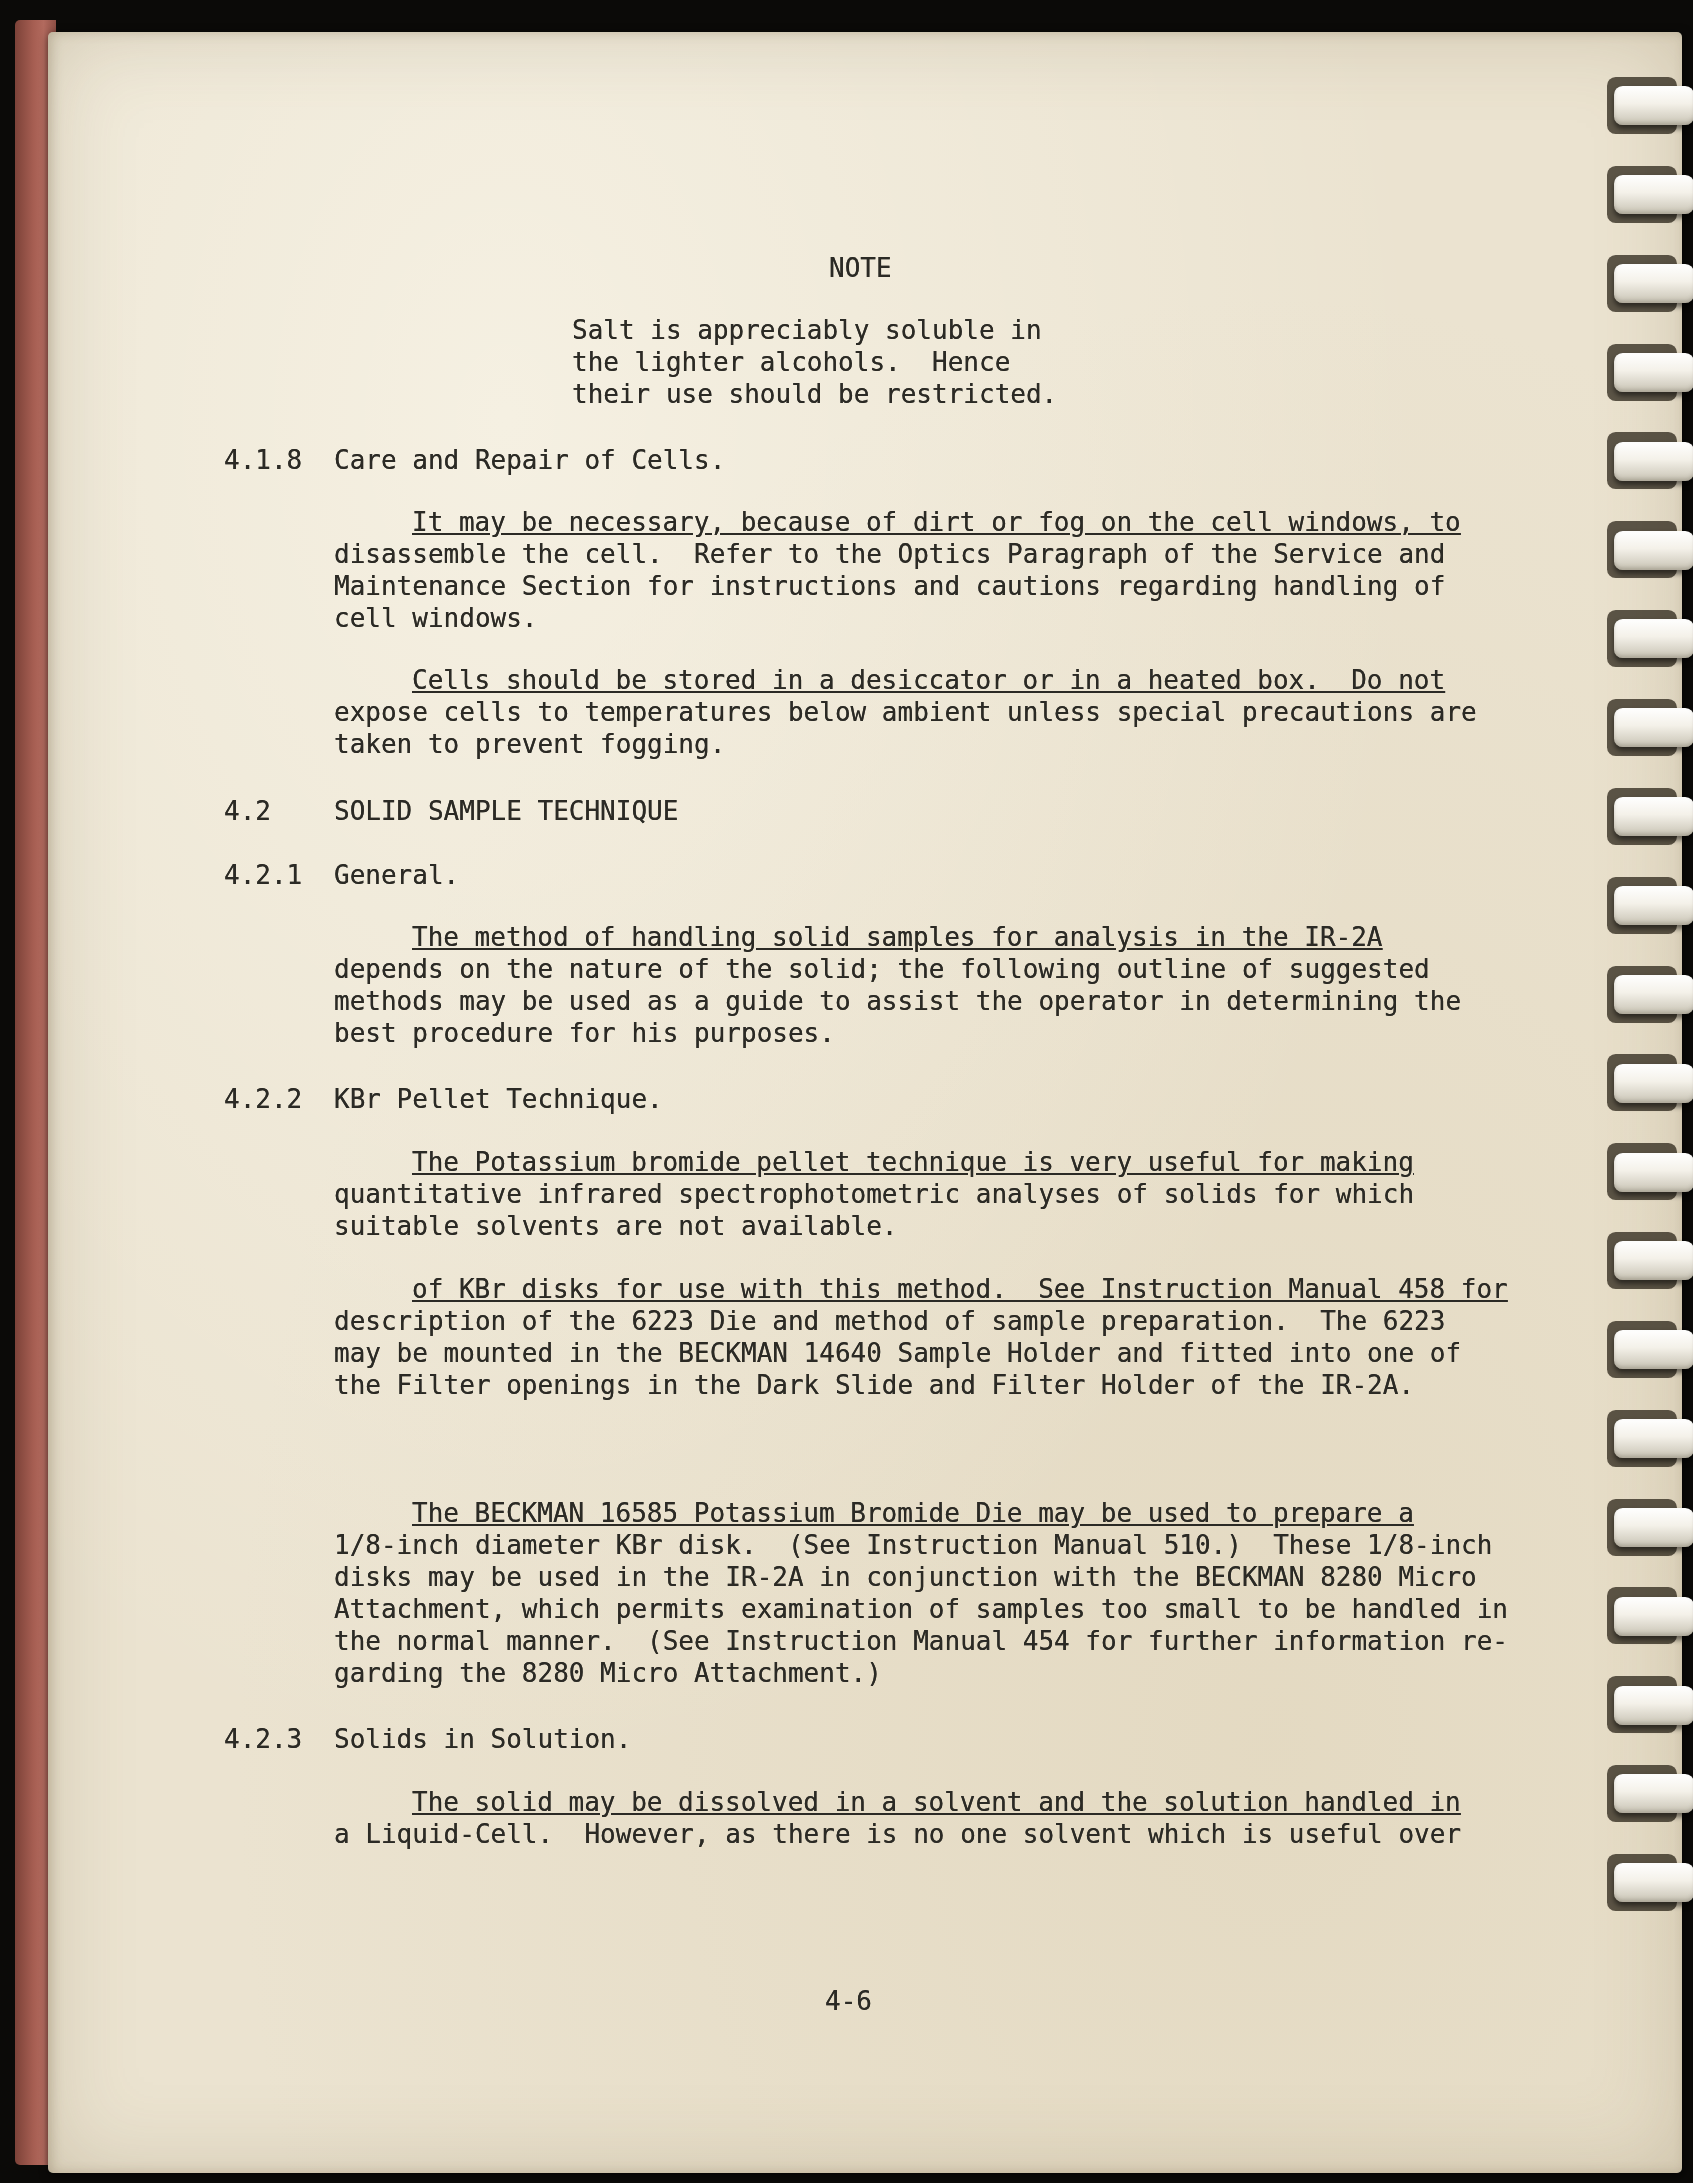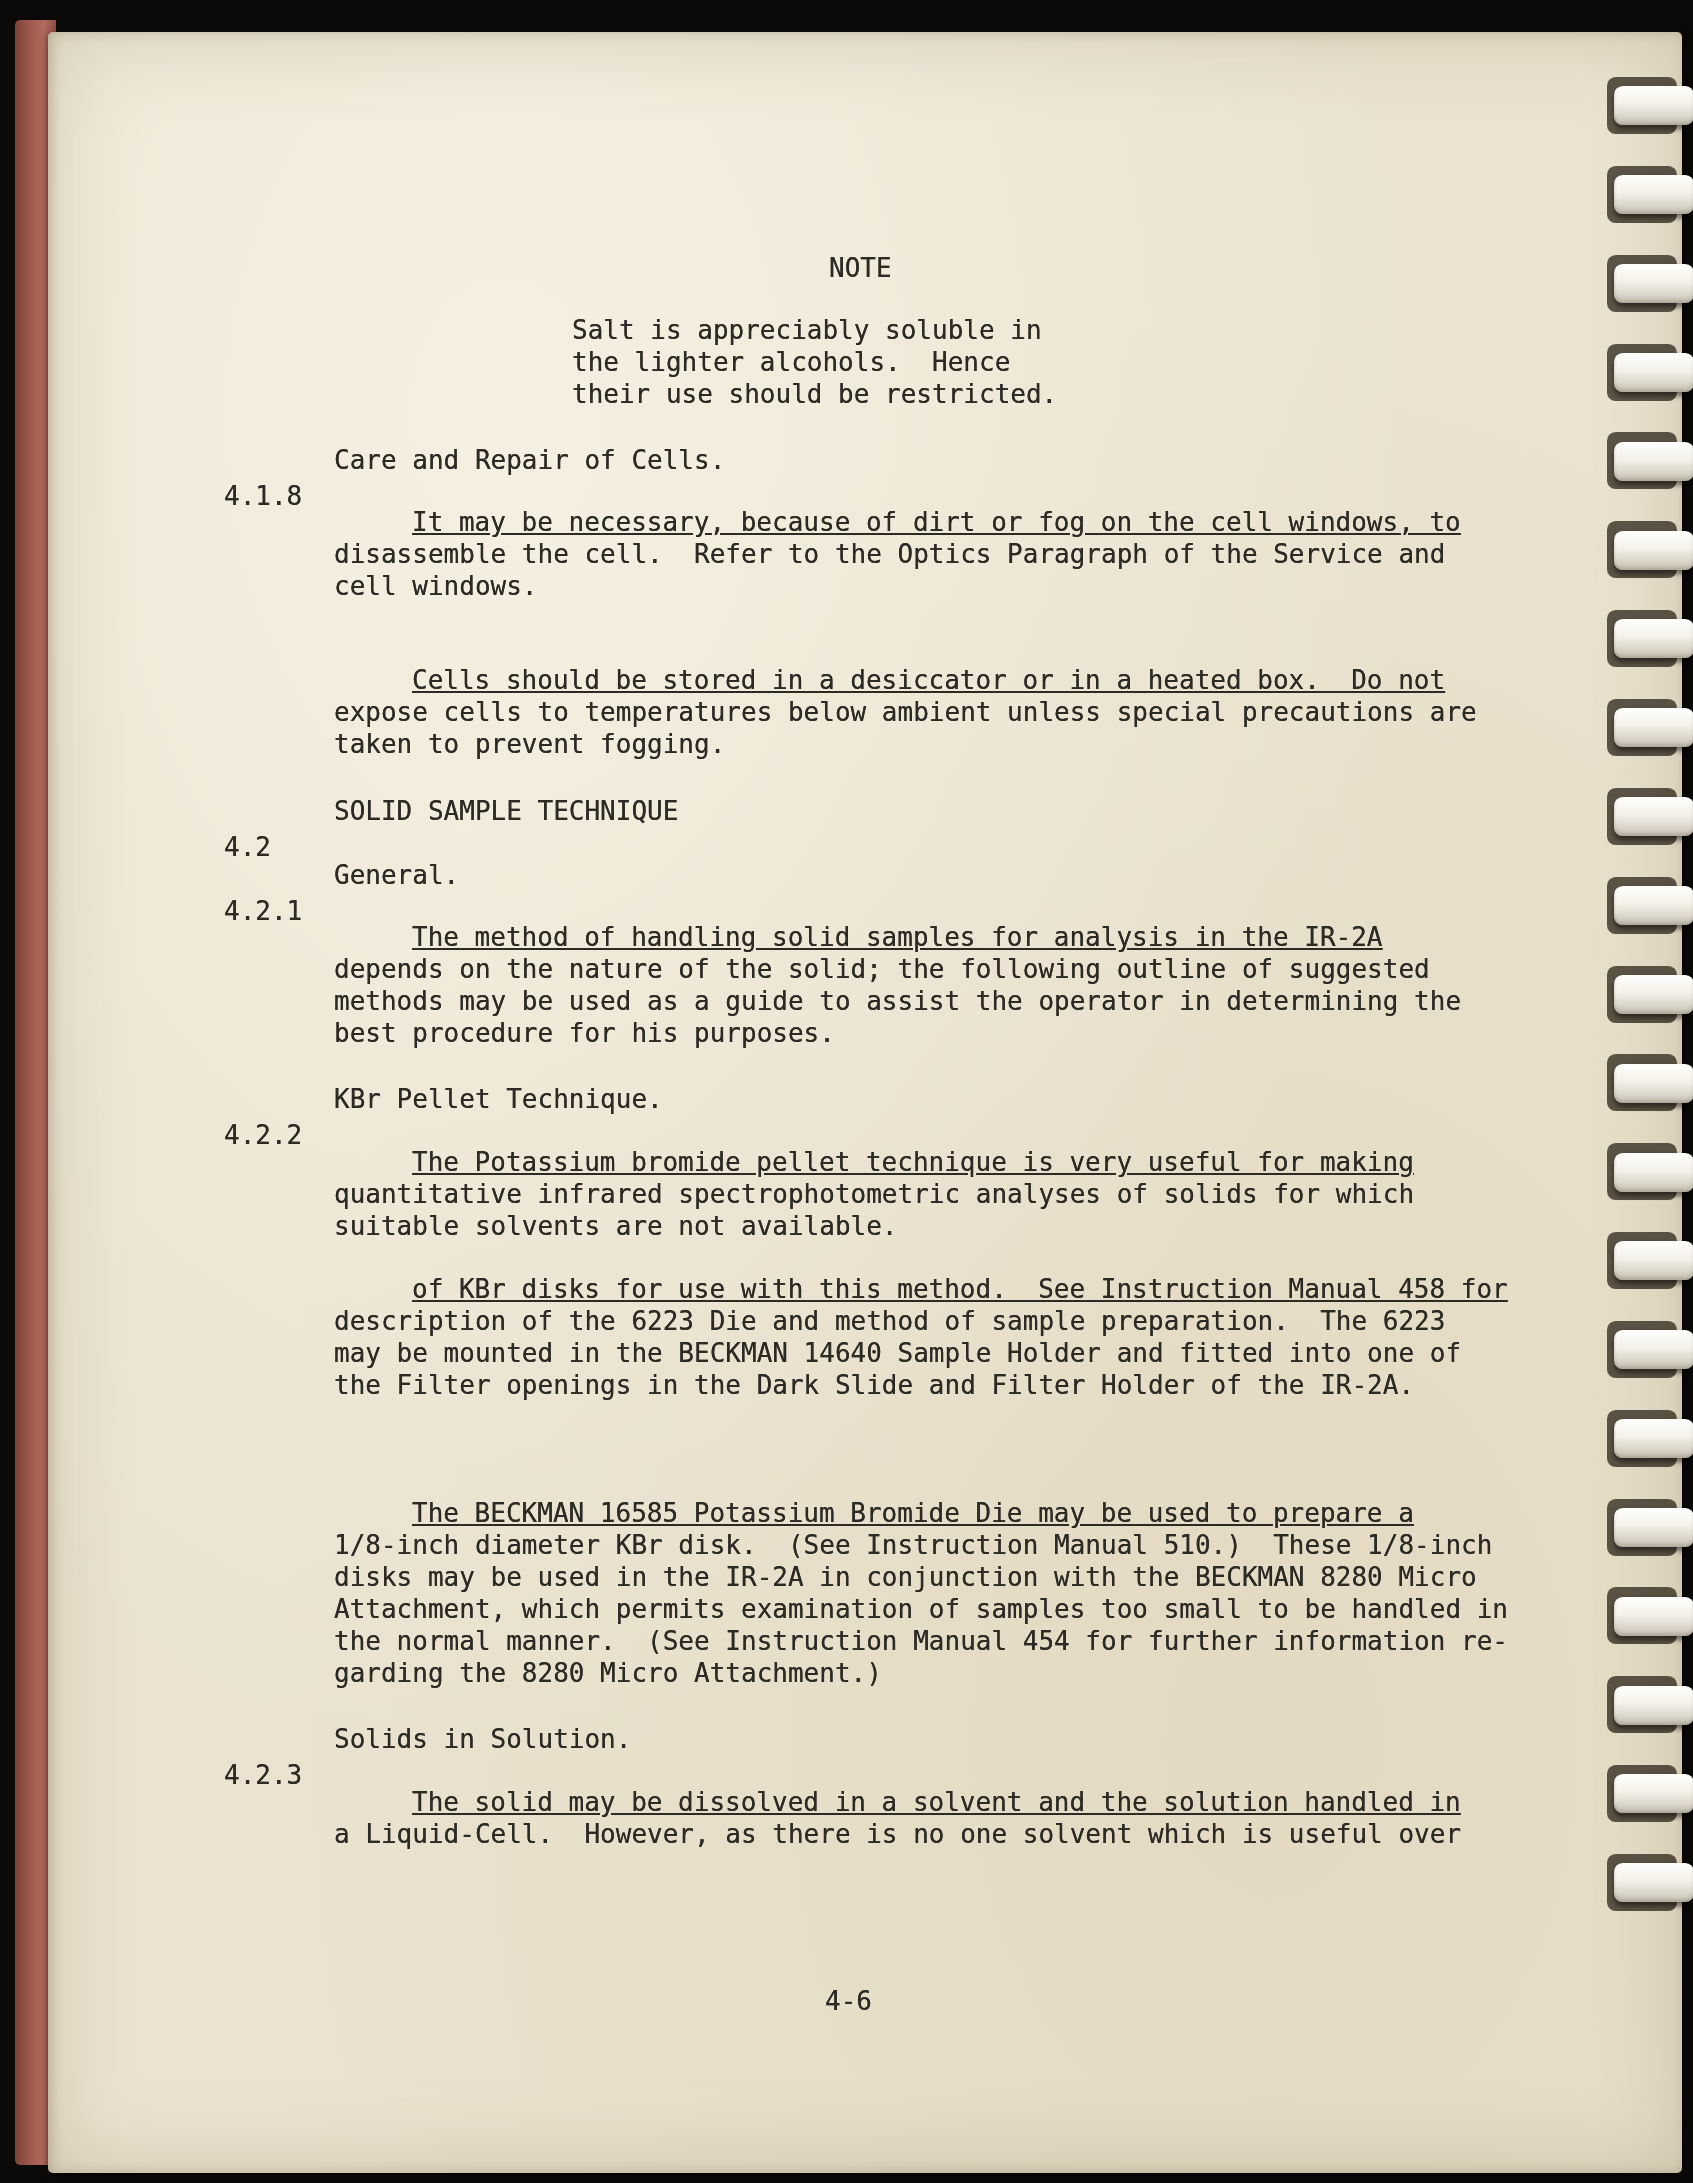--- a/index.html
+++ b/index.html
@@ -39,21 +39,21 @@
     font-size:26px; line-height:32px;
     text-shadow:0 0 0.4px rgba(40,38,33,0.85);
   }
   .block { position:absolute; }
   .tline { white-space:pre; }
   .para { left:334px; }
   .para .tline:first-child { text-indent:78px;text-decoration:underline; }
   .note-title { left:829px; white-space:pre; }
   .note-body { left:572px; }
   .sec { left:224px; display:flex; white-space:pre; }
-  .sec-num { width:110px; flex:0 0 110px;margin-top:36px; }
+  .sec-num { width:110px; flex:0 0 110px; }
   .u { text-decoration-thickness:1.9px; text-underline-offset:5px; }
   .footer-num { left:825px; white-space:pre; }
 
   
   .binding { position:absolute; inset:0; z-index:3; }
   .slot {
     position:absolute; left:1607px; width:70px; height:57px;
     background:#2b2418; opacity:0.75; border-radius:8.7px;
   }
   .tooth {
@@ -82,20 +82,21 @@
         <div class="tline">their use should be restricted.</div>
       </div>
 
     <div class="block sec" style="top:444px">
       <span class="sec-num">4.1.8</span>
       <span class="sec-title u">Care and Repair of Cells.</span>
     </div>
     <div class="block para" style="top:506px">
         <div class="tline">It may be necessary, because of dirt or fog on the cell windows, to</div>
         <div class="tline">disassemble the cell.  Refer to the Optics Paragraph of the Service and</div>
+        <div class="tline">Maintenance Section for instructions and cautions regarding handling of</div>
         <div class="tline">cell windows.</div>
       </div>
     <div class="block para" style="top:664px">
         <div class="tline">Cells should be stored in a desiccator or in a heated box.  Do not</div>
         <div class="tline">expose cells to temperatures below ambient unless special precautions are</div>
         <div class="tline">taken to prevent fogging.</div>
       </div>
 
     <div class="block sec" style="top:795px">
       <span class="sec-num">4.2</span>

